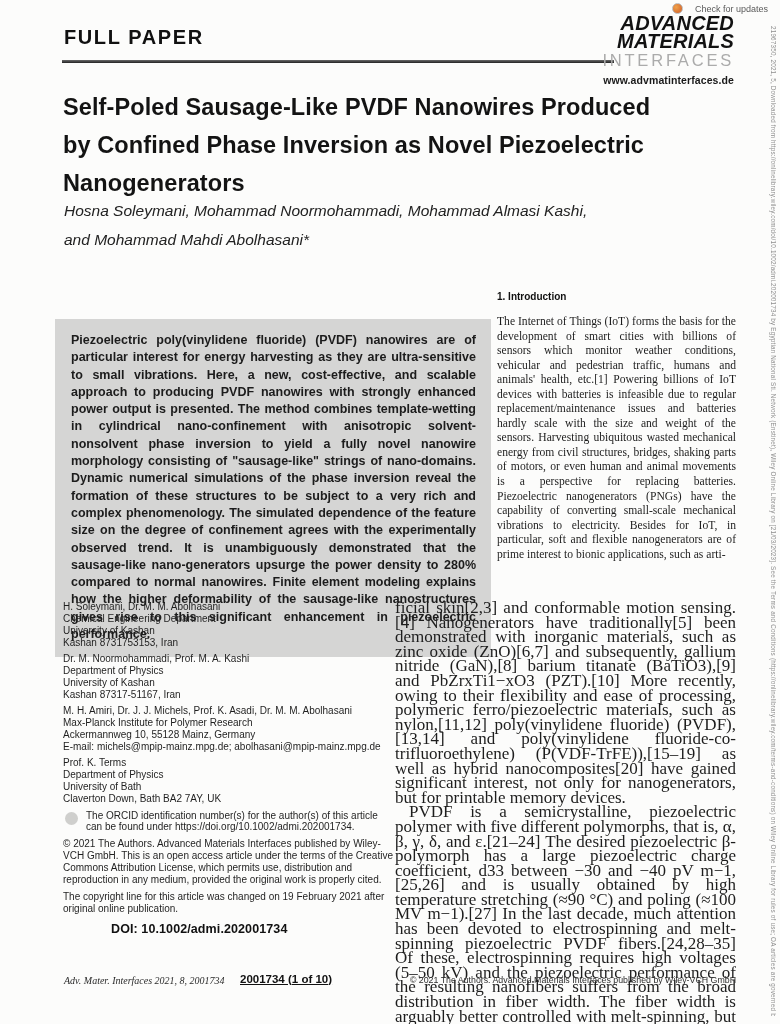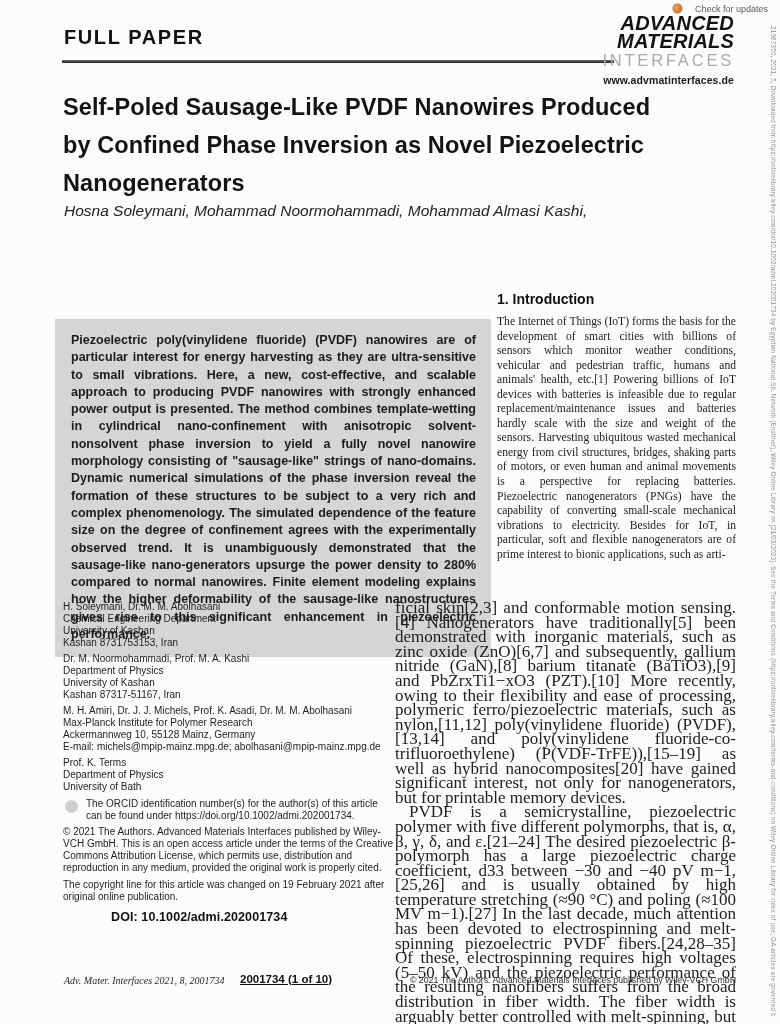--- a/index.html
+++ b/index.html
@@ -54,21 +54,21 @@
   }
   
   .abstract{
     position:absolute;left:55px;top:299px;width:405px;
     background:#d5d5d4;padding:13px 15px 14px 16px;
     font-size:12.5px;font-weight:600;line-height:17.3px;text-align:justify;color:#1c1c1c;margin-top:20px;
   }
   
   .intro-head{
     position:absolute;left:497px;top:291px;
-    font-size:14px;font-weight:700;color:#101010;
+    font-size:10px;font-weight:700;color:#101010;
   }
   .serif{font-family:"Liberation Serif",serif;}
   .intro-col{
     position:absolute;left:497px;top:315px;width:239px;
     font-size:11.6px;line-height:14.55px;text-align:justify;color:#1d1d1d;
   }
   .intro-wide{
     position:absolute;left:395px;top:601px;width:341px;
     font-size:17px;line-height:14.6px;text-align:justify;color:#1d1d1d;
   }
@@ -121,20 +121,21 @@
 </div>
 
 <div class="title">
   <div>Self-Poled Sausage-Like PVDF Nanowires Produced</div>
   <div>by Confined Phase Inversion as Novel Piezoelectric</div>
   <div>Nanogenerators</div>
 </div>
 
 <div class="authors">
   <div>Hosna Soleymani, Mohammad Noormohammadi, Mohammad Almasi Kashi,</div>
+  <div>and Mohammad Mahdi Abolhasani*</div>
 </div>
 
 <div class="abstract">Piezoelectric poly(vinylidene fluoride) (PVDF) nanowires are of particular interest for energy harvesting as they are ultra-sensitive to small vibrations. Here, a new, cost-effective, and scalable approach to producing PVDF nanowires with strongly enhanced power output is presented. The method combines template-wetting in cylindrical nano-confinement with anisotropic solvent-nonsolvent phase inversion to yield a fully novel nanowire morphology consisting of "sausage-like" strings of nano-domains. Dynamic numerical simulations of the phase inversion reveal the formation of these structures to be subject to a very rich and complex phenomenology. The simulated dependence of the feature size on the degree of confinement agrees with the experimentally observed trend. It is unambiguously demonstrated that the sausage-like nano-generators upsurge the power density to 280% compared to normal nanowires. Finite element modeling explains how the higher deformability of the sausage-like nanostructures gives rise to this significant enhancement in piezoelectric performance.</div>
 
 <div class="intro-head">1. Introduction</div>
 <div class="intro-col serif">The Internet of Things (IoT) forms the basis for the development of smart cities with billions of sensors which monitor weather conditions, vehicular and pedestrian traffic, humans and animals' health, etc.[1] Powering billions of IoT devices with batteries is infeasible due to regular replacement/maintenance issues and batteries hardly scale with the size and weight of the sensors. Harvesting ubiquitous wasted mechanical energy from civil structures, bridges, shaking parts of motors, or even human and animal movements is a perspective for replacing batteries. Piezoelectric nanogenerators (PNGs) have the capability of converting small-scale mechanical vibrations to electricity. Besides for IoT, in particular, soft and flexible nanogenerators are of prime interest to bionic applications, such as arti-</div>
 <div class="intro-wide serif">
   <p>ficial skin[2,3] and conformable motion sensing.[4] Nanogenerators have traditionally[5] been demonstrated with inorganic materials, such as zinc oxide (ZnO)[6,7] and subsequently, gallium nitride (GaN),[8] barium titanate (BaTiO3),[9] and PbZrxTi1−xO3 (PZT).[10] More recently, owing to their flexibility and ease of processing, polymeric ferro/piezoelectric materials, such as nylon,[11,12] poly(vinylidene fluoride) (PVDF),[13,14] and poly(vinylidene fluoride-co-trifluoroethylene) (P(VDF-TrFE)),[15–19] as well as hybrid nanocomposites[20] have gained significant interest, not only for nanogenerators, but for printable memory devices.</p>
   <p class="indent">PVDF is a semicrystalline, piezoelectric polymer with five different polymorphs, that is, α, β, γ, δ, and ε.[21–24] The desired piezoelectric β-polymorph has a large piezoelectric charge coefficient, d33 between −30 and −40 pV m−1,[25,26] and is usually obtained by high temperature stretching (≈90 °C) and poling (≈100 MV m−1).[27] In the last decade, much attention has been devoted to electrospinning and melt-spinning piezoelectric PVDF fibers.[24,28–35] Of these, electrospinning requires high voltages (5–50 kV) and the piezoelectric performance of the resulting nanofibers suffers from the broad distribution in fiber width. The fiber width is arguably better controlled with melt-spinning, but poling in a high electric field is necessary for an additional step. Nano-pore template-wetting is an accessible, cost-effective, and scalable alternative that directly produces</p>
 </div>
@@ -155,20 +156,21 @@
   <div class="aff">
     <div>M. H. Amiri, Dr. J. J. Michels, Prof. K. Asadi, Dr. M. M. Abolhasani</div>
     <div>Max-Planck Institute for Polymer Research</div>
     <div>Ackermannweg 10, 55128 Mainz, Germany</div>
     <div>E-mail: michels@mpip-mainz.mpg.de; abolhasani@mpip-mainz.mpg.de</div>
   </div>
   <div class="aff">
     <div>Prof. K. Terms</div>
     <div>Department of Physics</div>
     <div>University of Bath</div>
+    <div>Claverton Down, Bath BA2 7AY, UK</div>
   </div>
   <div class="orcid-note">
     <span class="ring"></span>
     <span>The ORCID identification number(s) for the author(s) of this article can be found under https://doi.org/10.1002/admi.202001734.</span>
   </div>
   <div class="license-note">© 2021 The Authors. Advanced Materials Interfaces published by Wiley-VCH GmbH. This is an open access article under the terms of the Creative Commons Attribution License, which permits use, distribution and reproduction in any medium, provided the original work is properly cited.</div>
   <div class="change-note">The copyright line for this article was changed on 19 February 2021 after original online publication.</div>
   <div class="doi">DOI: 10.1002/admi.202001734</div>
 </div>
 

